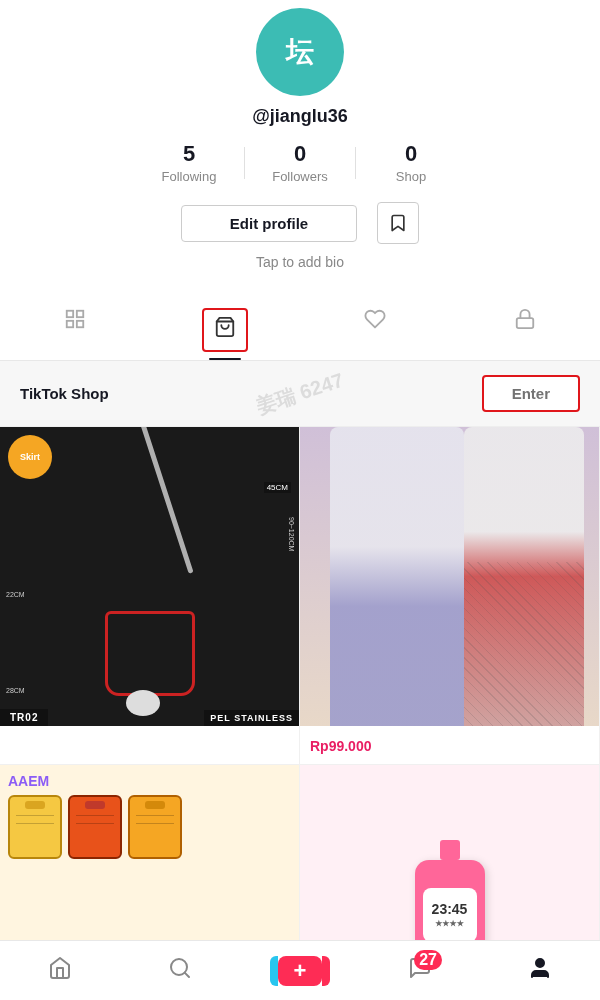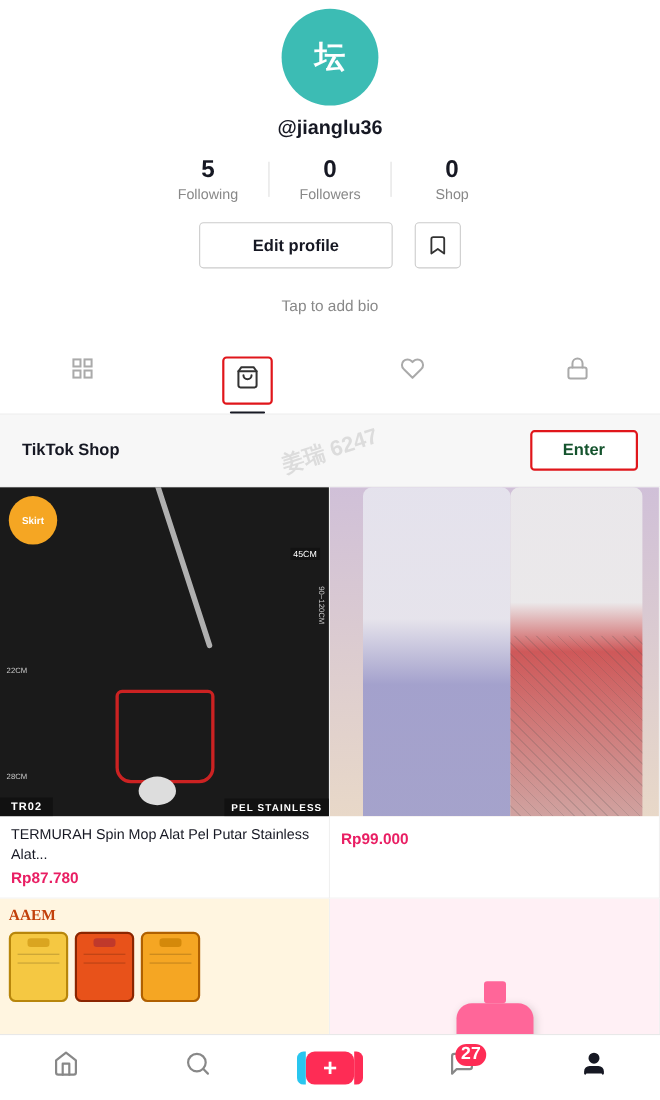--- a/index.html
+++ b/index.html
@@ -78,20 +78,21 @@
     .stat-divider {
       width: 1px;
       height: 32px;
       background: #e0e0e0;
     }
 
     .actions-row {
       display: flex;
       gap: 20px;
       margin-top: 18px;
+      align-items: center;
     }
 
     .edit-profile-btn {
       background: #fff;
       border: 1.5px solid #ccc;
       border-radius: 4px;
       padding: 9px 48px;
       font-size: 15px;
       font-weight: 600;
       color: #161823;
@@ -108,21 +109,21 @@
       align-items: center;
       justify-content: center;
       cursor: pointer;
       font-size: 18px;
       color: #161823;
     }
 
     .bio-text {
       font-size: 14px;
       color: #888;
-      margin-top: 26px;
+      margin-top: 10px;
     }
 
     
     .tabs-row {
       display: flex;
       width: 100%;
       border-bottom: 1.5px solid #e8e8e8;
       margin-top: 10px;
     }
 
@@ -174,21 +175,21 @@
       color: #161823;
     }
 
     .enter-btn {
       border: 2px solid #e0161b;
       background: #fff;
       border-radius: 4px;
       padding: 8px 28px;
       font-size: 15px;
       font-weight: 600;
-      color: #14532d;
+      color: #737373;
       cursor: pointer;
     }
 
     
     .products-grid {
       display: grid;
       grid-template-columns: 1fr 1fr;
       gap: 0;
       background: #fff;
     }
@@ -439,24 +440,20 @@
 
         <div style="position:absolute;bottom:10px;left:42%;width:34px;height:26px;border-radius:50%;background:#ddd;"></div>
 
         <div style="position:absolute;left:6px;top:55%;font-size:7px;color:#ccc;">22CM</div>
         <div style="position:absolute;left:6px;bottom:32px;font-size:7px;color:#ccc;">28CM</div>
         <div style="position:absolute;right:4px;top:30%;font-size:7px;color:#ccc;writing-mode:vertical-rl;">90~120CM</div>
 
         <div style="position:absolute;bottom:0;left:0;background:#111;color:#fff;font-size:10px;padding:3px 10px;font-weight:bold;letter-spacing:1px;">TR02</div>
         <div style="position:absolute;bottom:0;right:0;background:#111;color:#fff;font-size:9px;padding:3px 6px;font-weight:bold;letter-spacing:1px;margin-top:13px;">PEL STAINLESS</div>
       </div>
-      <div class="product-info">
-        <div class="product-name">TERMURAH Spin Mop Alat Pel Putar Stainless  Alat...</div>
-        <div class="product-price">Rp87.780</div>
-      </div>
     </div>
 
     <div class="product-card">
       <div class="product-image" style="background:linear-gradient(to bottom, #d0c0d8 0%, #e8d8c8 100%);display:flex;align-items:flex-end;justify-content:center;overflow:hidden;">
 
         <div style="position:relative;width:100%;height:100%;display:flex;align-items:center;justify-content:center;">
 
           <div style="position:absolute;left:10%;bottom:0;width:45%;height:100%;background:linear-gradient(to bottom,#e8e8f0 40%,#9999cc 60%,#9999cc 100%);border-radius:8px 8px 0 0;opacity:0.85;"></div>
 
           <div style="position:absolute;right:5%;bottom:0;width:40%;height:100%;background:linear-gradient(to bottom,#eee 35%,#cc4444 50%,#cc9999 100%);border-radius:8px 8px 0 0;opacity:0.85;"></div>
@@ -465,21 +462,21 @@
         </div>
       </div>
       <div class="product-info">
         <div class="product-price">Rp99.000</div>
       </div>
     </div>
 
     <div class="product-card">
       <div class="product-image" style="background:#fff5e0;display:flex;flex-direction:column;align-items:flex-start;justify-content:flex-start;padding:8px;">
 
-        <div style="color:#c2410c;font-size:14px;font-weight:bold;margin-bottom:6px;font-family:Liberation Serif, serif;">AAEM</div>
+        <div style="color:#8b5cf6;font-size:14px;font-weight:bold;margin-bottom:6px;">AAEM</div>
         <div style="display:flex;gap:6px;align-items:center;">
 
           <div style="width:54px;height:64px;background:#f5c842;border-radius:6px;border:2px solid #b8860b;position:relative;">
             <div style="position:absolute;top:4px;left:50%;transform:translateX(-50%);width:20px;height:8px;background:#daa520;border-radius:3px;"></div>
             <div style="position:absolute;top:18px;left:6px;right:6px;height:1px;background:rgba(0,0,0,0.2);"></div>
             <div style="position:absolute;top:26px;left:6px;right:6px;height:1px;background:rgba(0,0,0,0.2);"></div>
           </div>
 
           <div style="width:54px;height:64px;background:#e8521a;border-radius:6px;border:2px solid #8b2500;position:relative;">
             <div style="position:absolute;top:4px;left:50%;transform:translateX(-50%);width:20px;height:8px;background:#c0392b;border-radius:3px;"></div>

